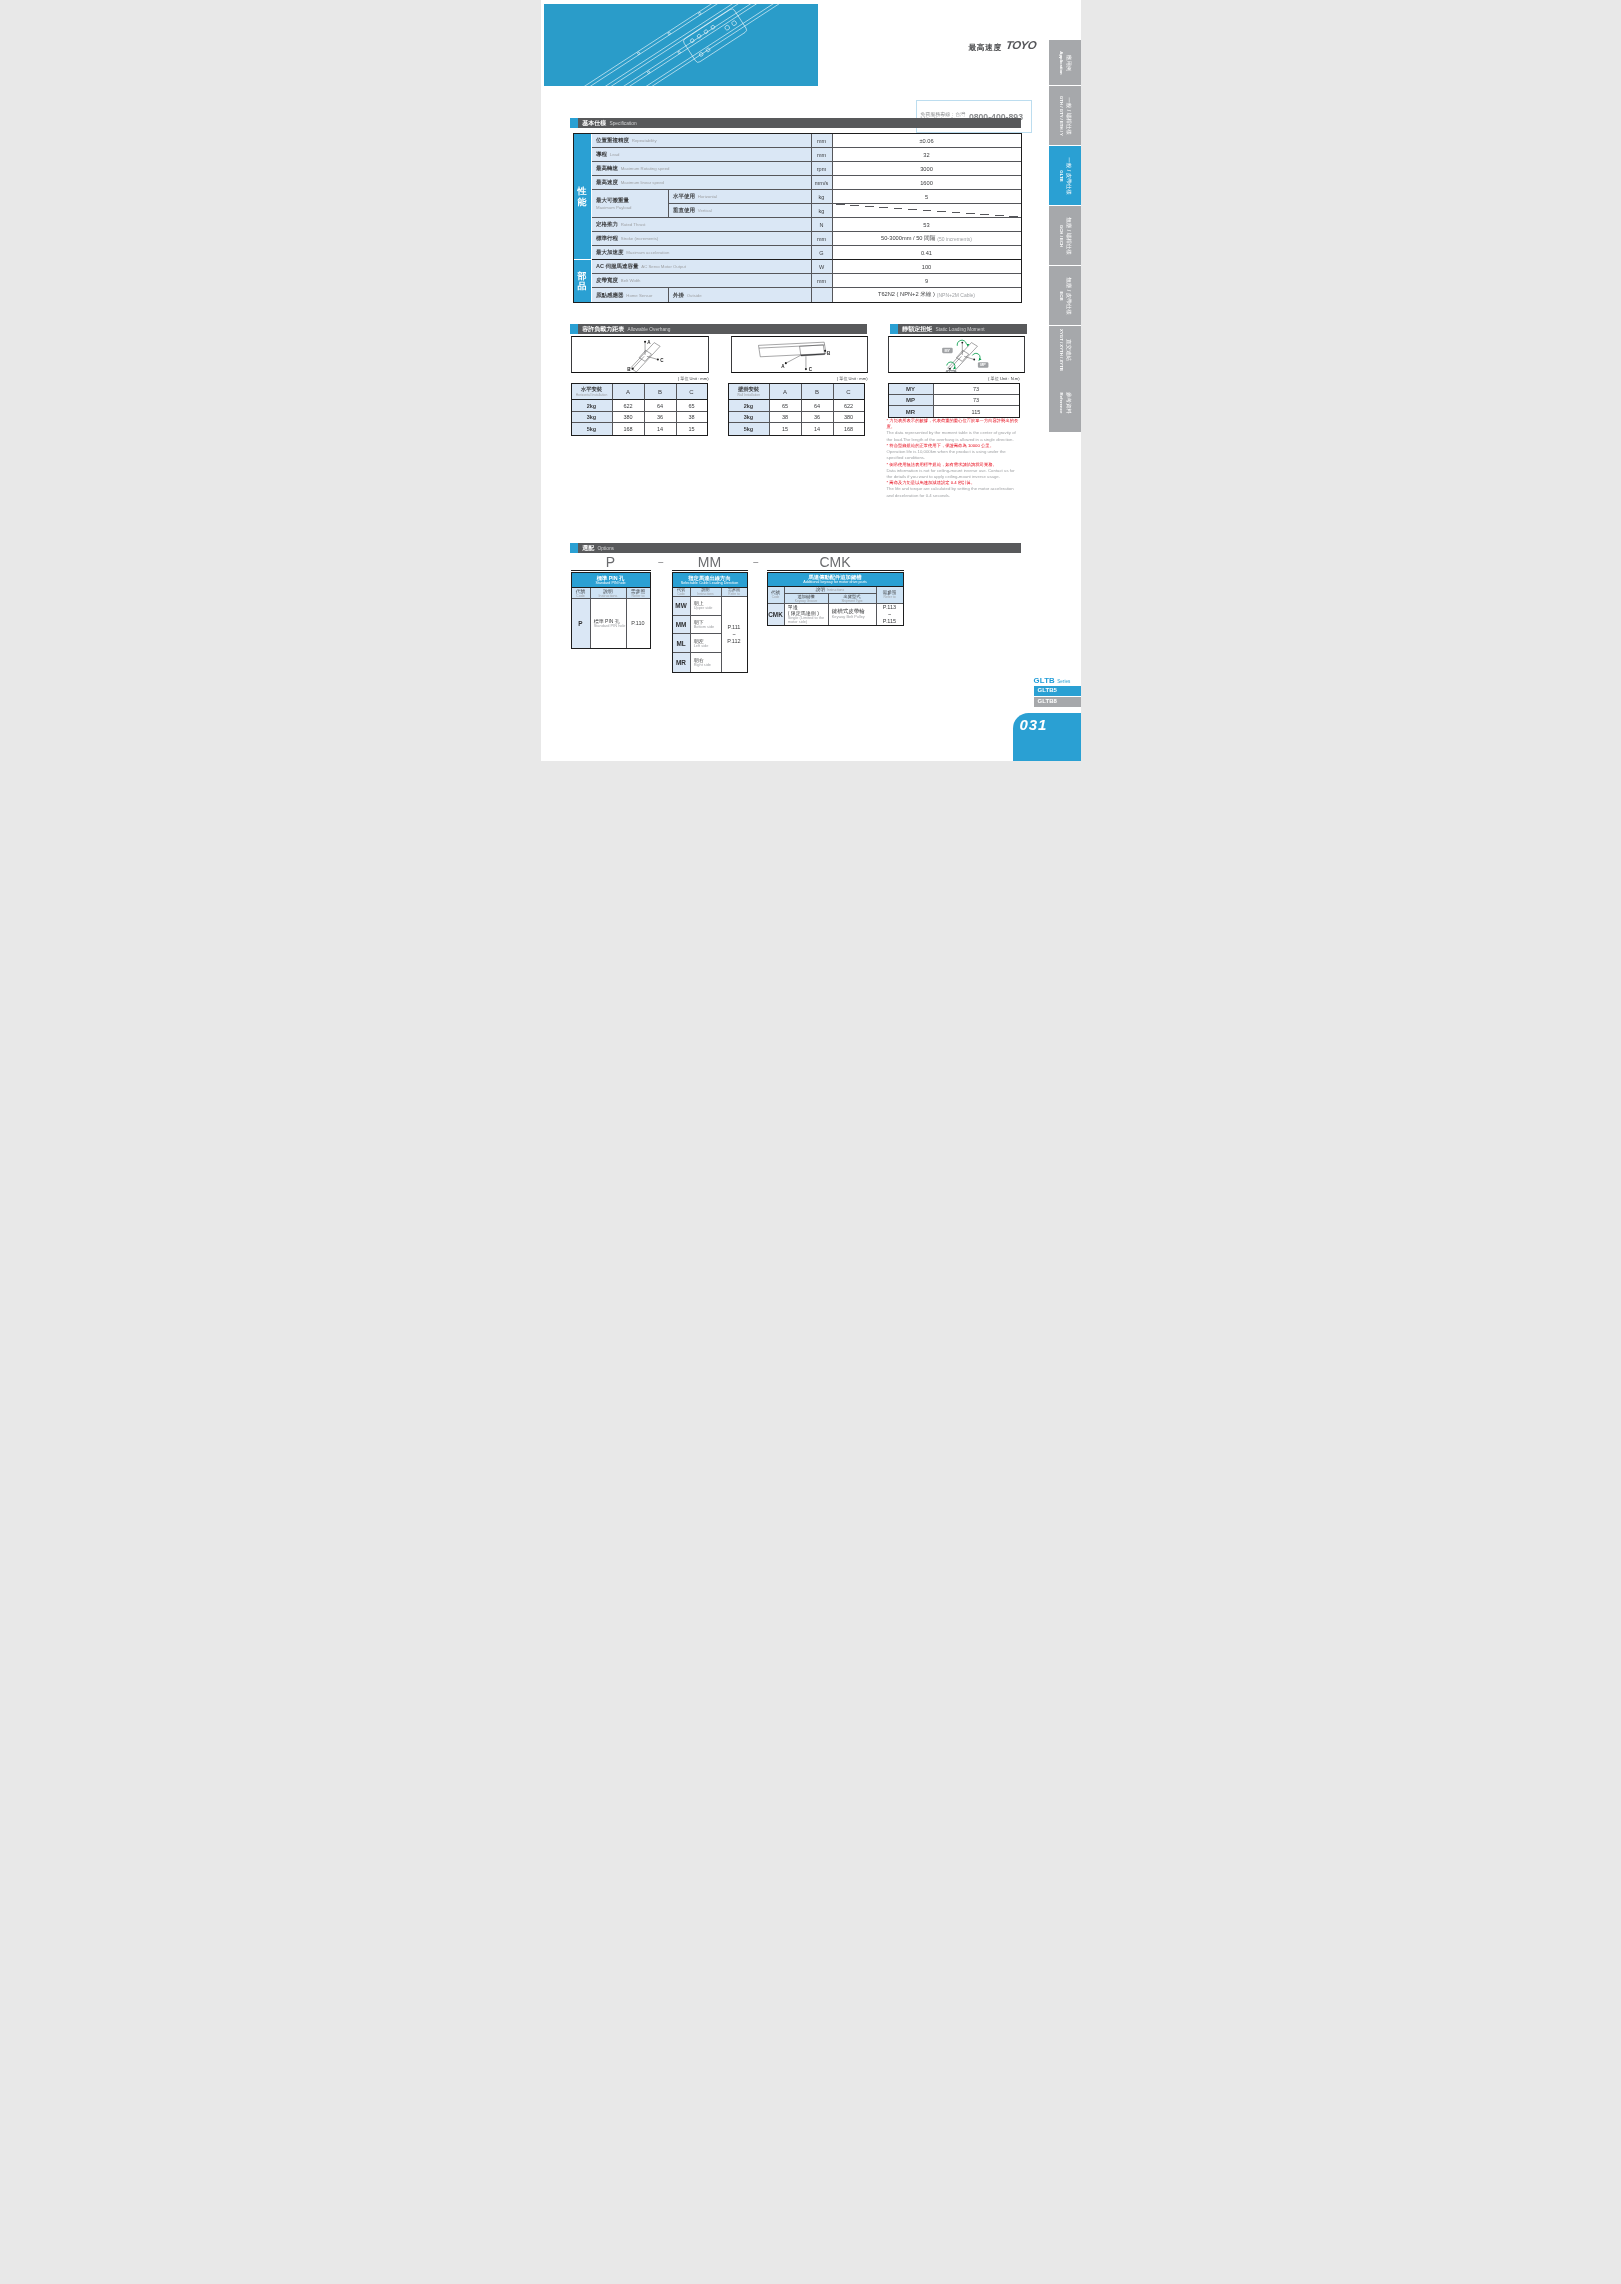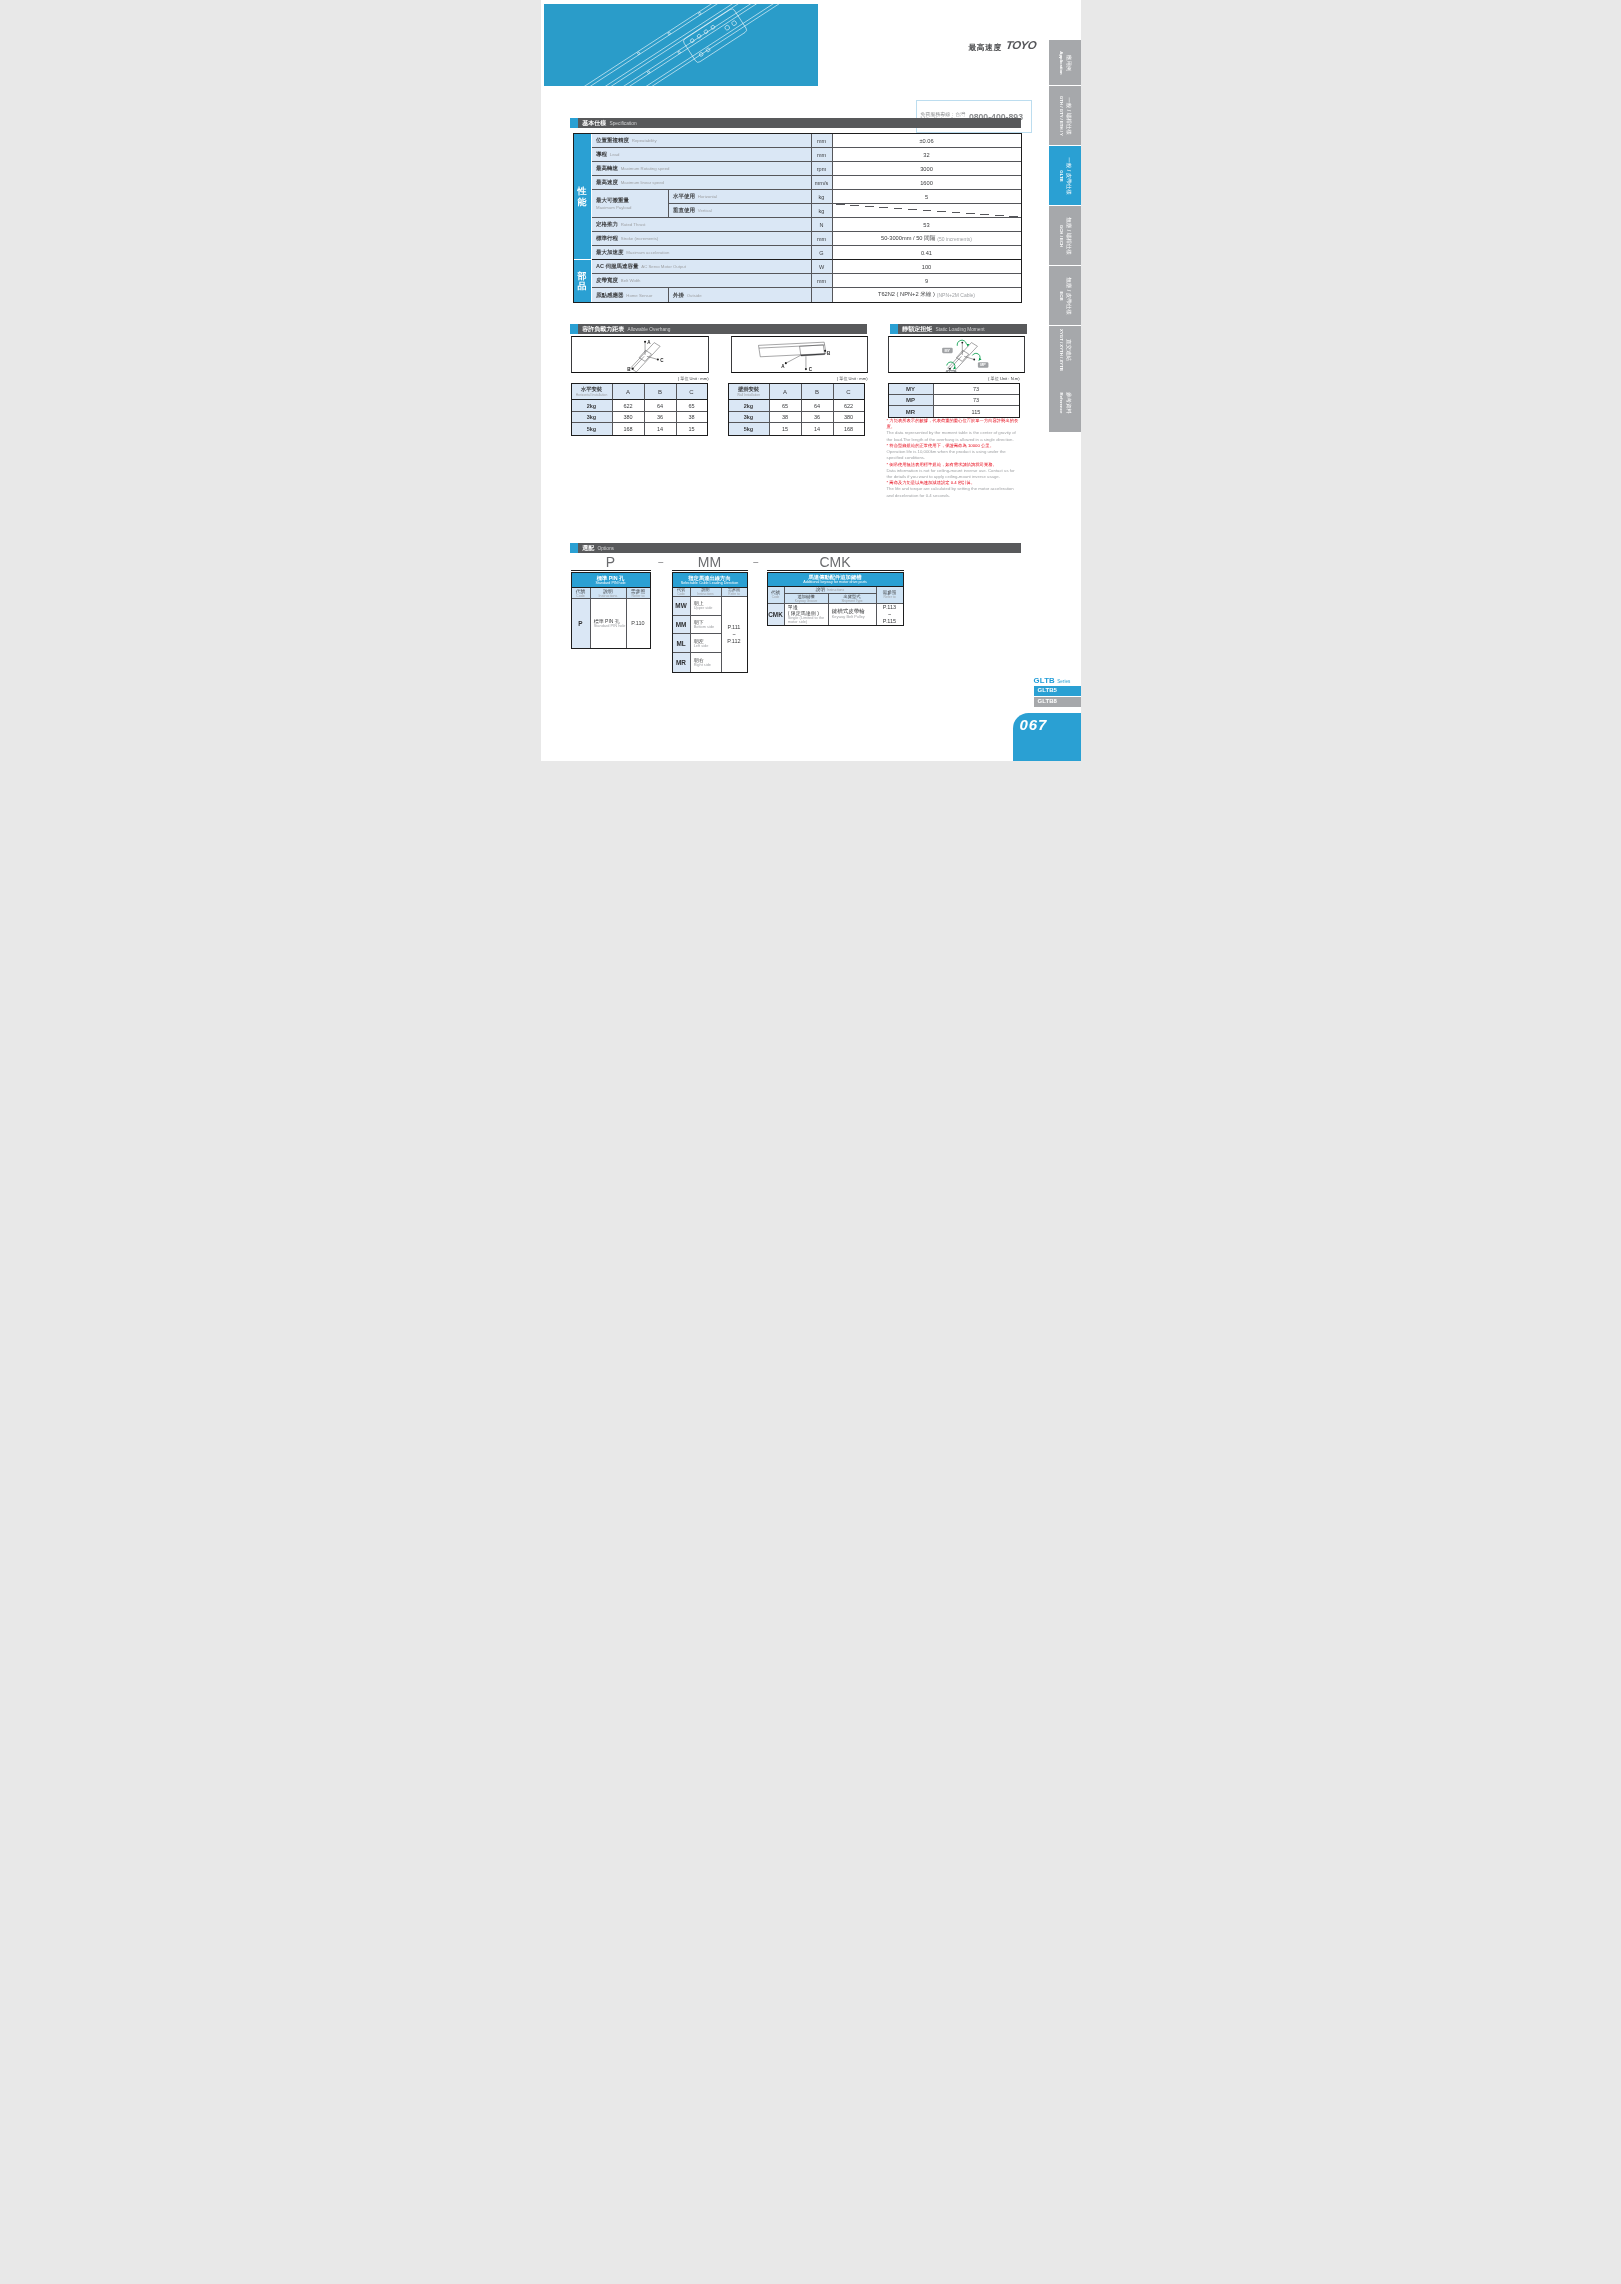--- a/index.html
+++ b/index.html
@@ -620,17 +620,17 @@
     </div>
   </div>
 
   <div class="abs series-line">
     <span class="series-name">GLTB</span>
     <span class="series-suf">Series</span>
   </div>
   <div class="abs model-bar m5">GLTB5</div>
   <div class="abs model-bar m8">GLTB8</div>
   <div class="abs page-badge">
-    <span class="page-num">067</span>
+    <span class="page-num">031</span>
   </div>
 
 </div>
 
 
 </body></html>

